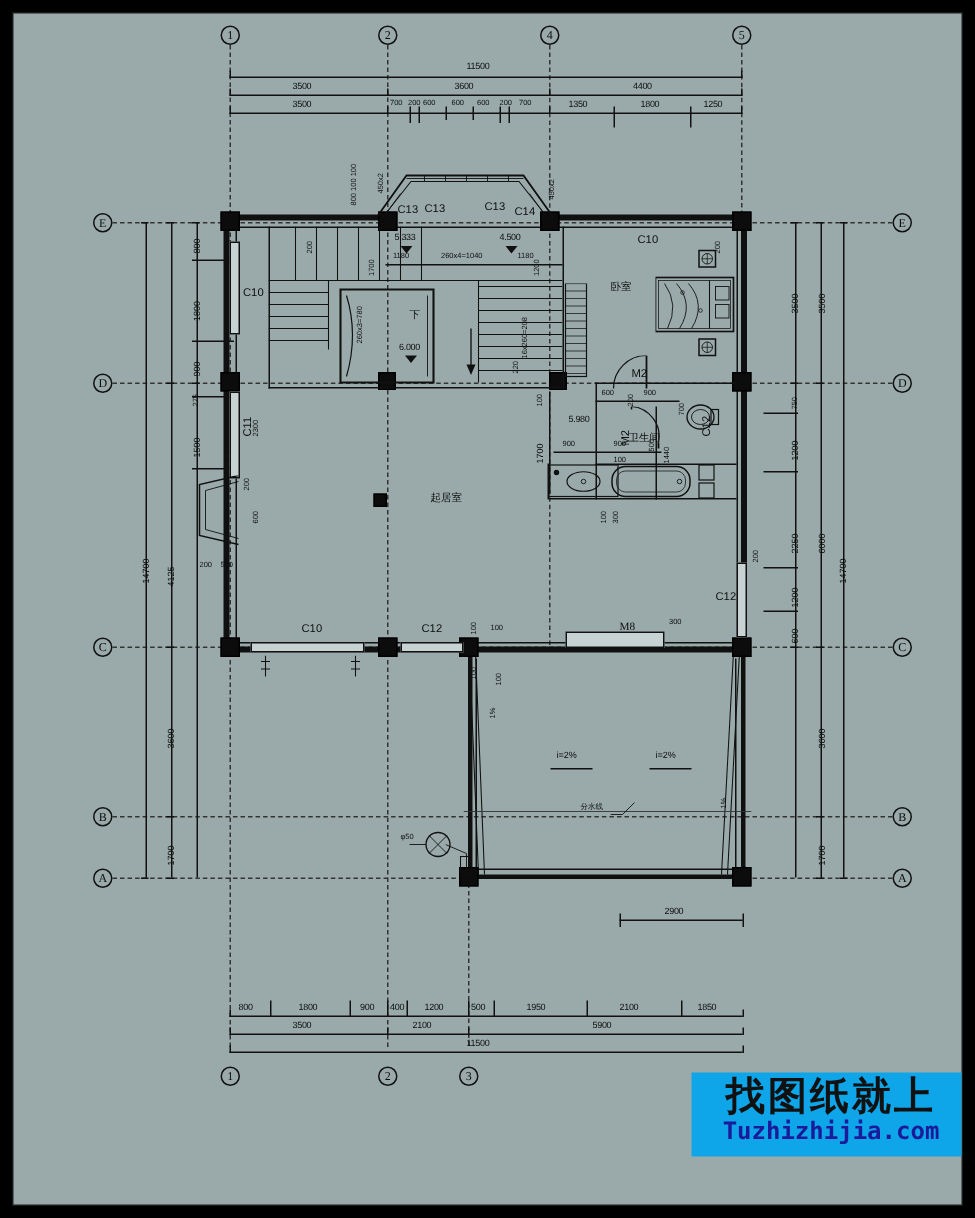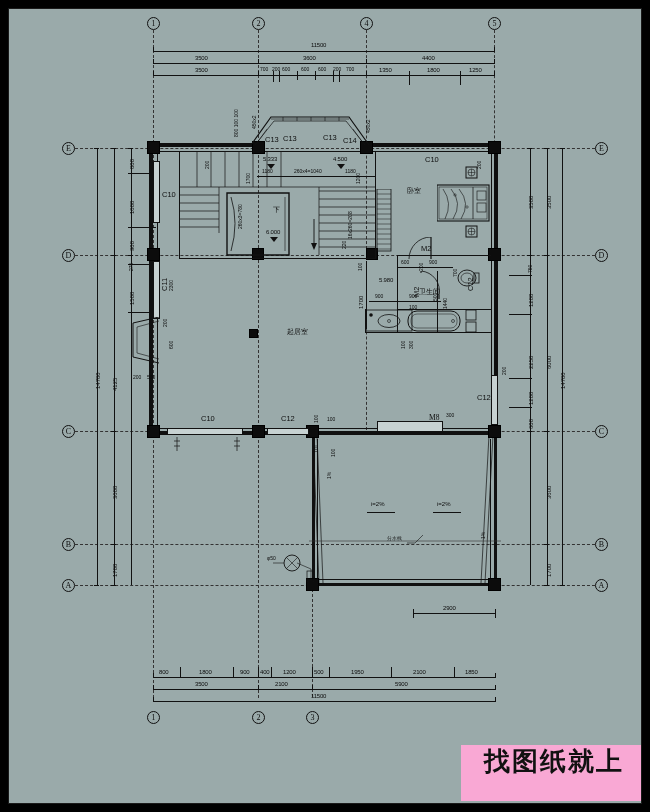--- a/index.html
+++ b/index.html
@@ -65,22 +65,22 @@
     border-bottom:1.5px solid #111; padding-bottom:1px;
     width:96px; text-align:left;
   }
   #title-scale {
     font-size:13px; font-family:"Liberation Serif", serif;
     color:#0d0d0d; display:inline-block; margin-left:8px;
     vertical-align:bottom; font-weight:bold;
   }
   #wm {
     position:absolute; left:452px; top:706px;
-    width:186px; height:56px; background:#f9a8d4;
-    text-align:center; padding-top:2px;margin-top:30px;
+    width:186px; height:56px; background:#0ea5e9;
+    text-align:center; padding-top:2px;
   }
   #wm-cn {
     font-size:26px; font-family:"DejaVu Sans", sans-serif;
     color:#111; letter-spacing:2px; font-weight:bold; line-height:28px;
   }
   #wm-en {
     font-size:16px; font-family:"DejaVu Sans Mono", monospace;
     color:#1a1a9a; font-weight:bold; letter-spacing:0px; line-height:18px;
   }
   .slope { font-size:6px; }
@@ -505,21 +505,21 @@
   <div class="win" style="left:158px;top:419px;width:76px;height:7px;"></div>
   <div class="txt lbl" style="left:192px;top:406px;">C10</div>
 
   <div class="win" style="left:258px;top:419px;width:42px;height:7px;"></div>
   <div class="txt lbl" style="left:272px;top:406px;">C12</div>
 
   <div class="win" style="left:482px;top:366px;width:7px;height:50px;"></div>
   <div class="txt lbl" style="left:468px;top:385px;">C12</div>
 
   <div class="win" style="left:368px;top:412px;width:66px;height:11px;"></div>
-  <div class="txt lbl" style="left:420px;top:405px;font-family:Liberation Serif, serif;">M8</div>
+  <div class="txt lbl" style="left:404px;top:405px;font-family:Liberation Serif, serif;">M8</div>
   <div class="txt tiny" style="left:437px;top:404px;">300</div>
   <div class="txt tinyv" style="left:305px;top:414px;">100</div>
   <div class="txt tinyv" style="left:305px;top:444px;">100</div>
 
   <div class="txt tiny" style="left:318px;top:408px;">100</div>
   <div class="txt tinyv" style="left:493px;top:366px;">200</div>
 
   <svg style="position:absolute;left:160px;top:428px;width:120px;height:18px;">
     <line x1="8" y1="0" x2="8" y2="14" stroke="#111" stroke-width="0.7"></line>
     <line x1="5" y1="4" x2="11" y2="4" stroke="#111" stroke-width="0.7"></line>
@@ -599,16 +599,17 @@
   <div class="circ" style="left:243px;top:702px;width:13px;height:13px;line-height:12px;">
     <span>2</span>
   </div>
   <div class="circ" style="left:297px;top:702px;width:13px;height:13px;line-height:12px;">
     <span>3</span>
   </div>
 
 
   <div id="wm">
     <div id="wm-cn">找图纸就上</div>
+    <div id="wm-en">Tuzhizhijia.com</div>
   </div>
 
 </div>
 </div>
 
 </body></html>

